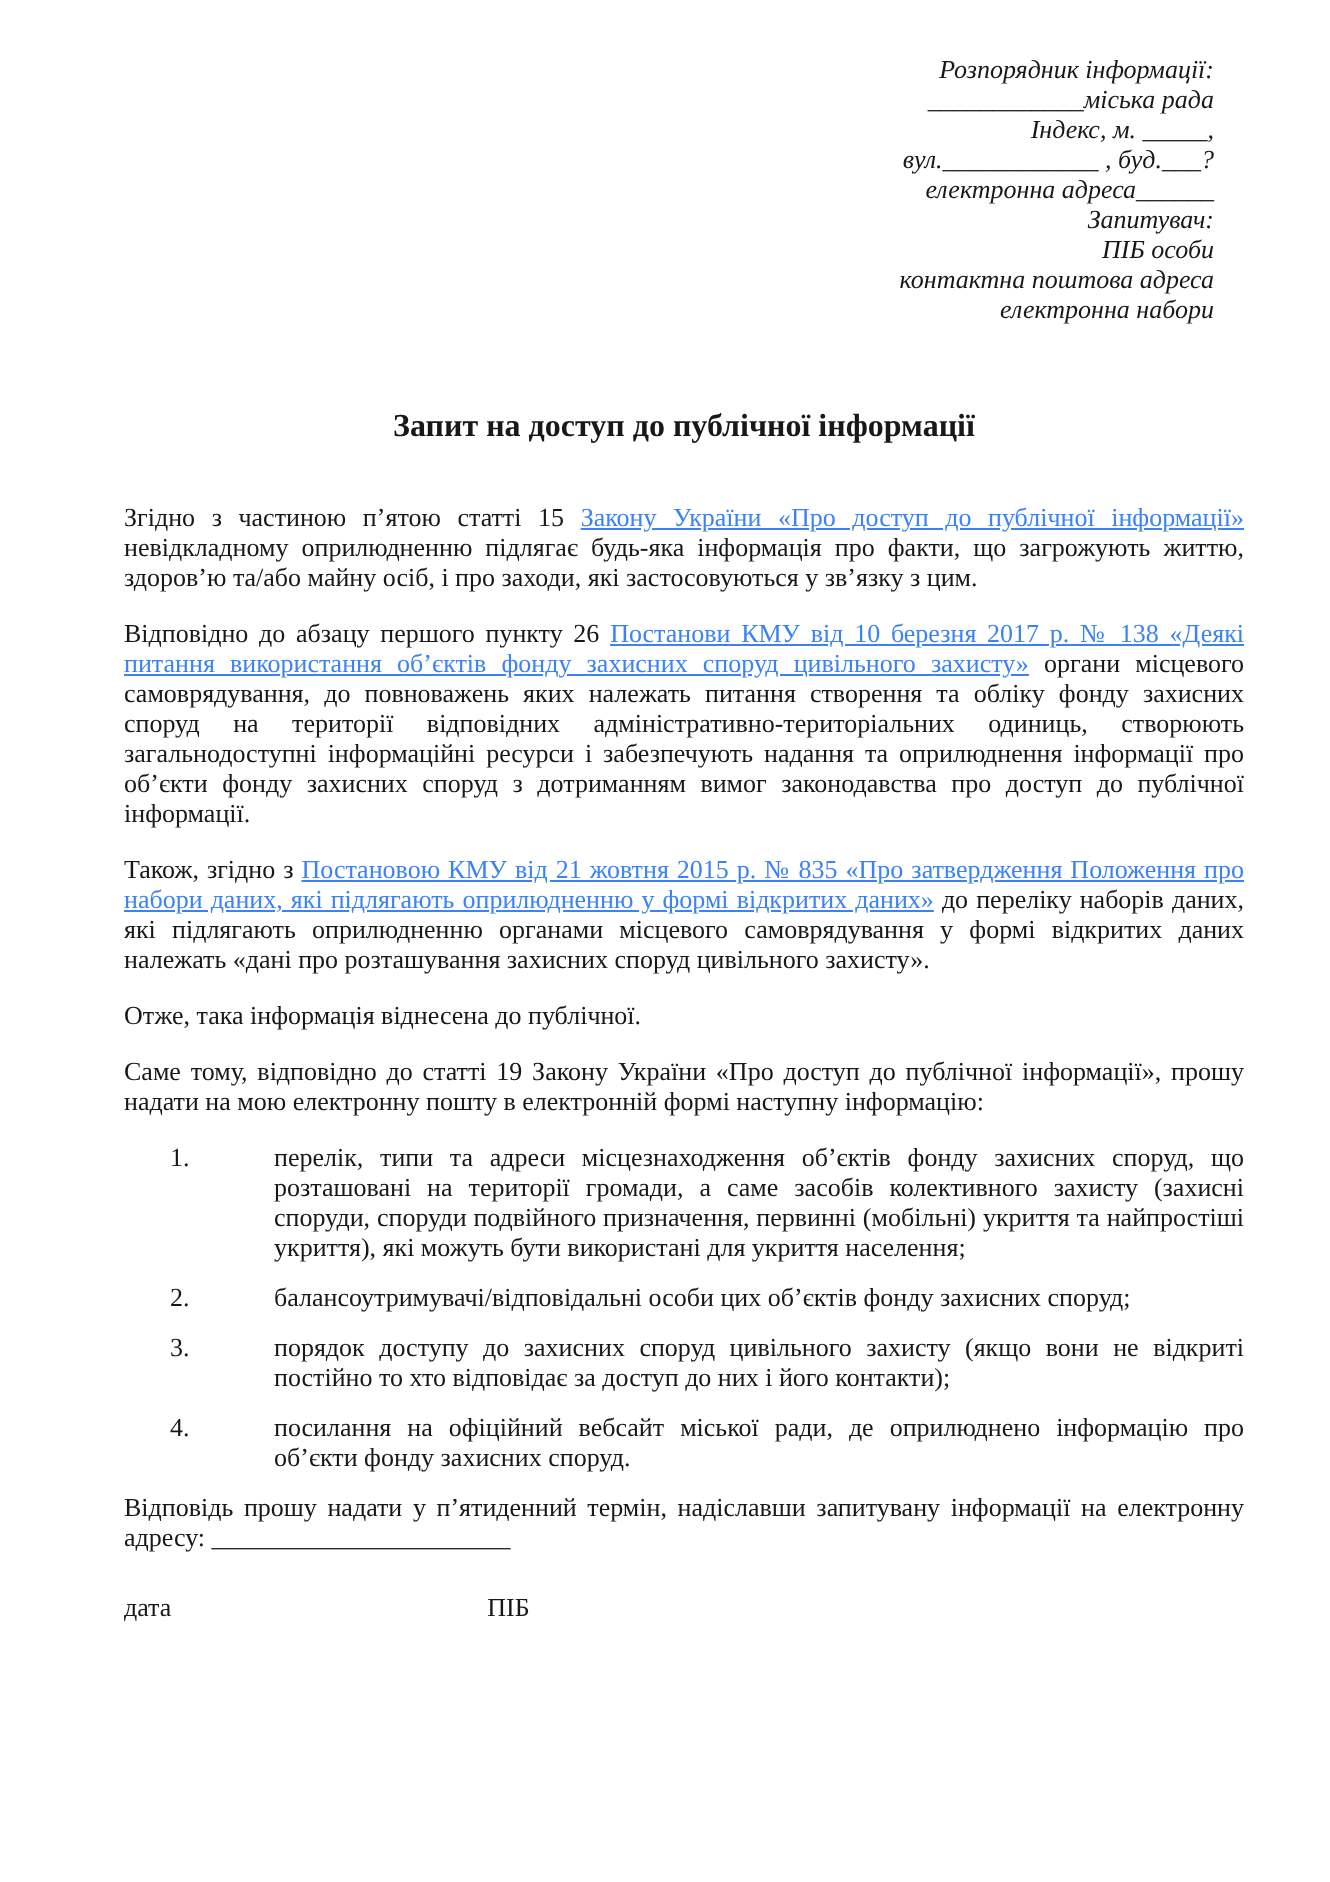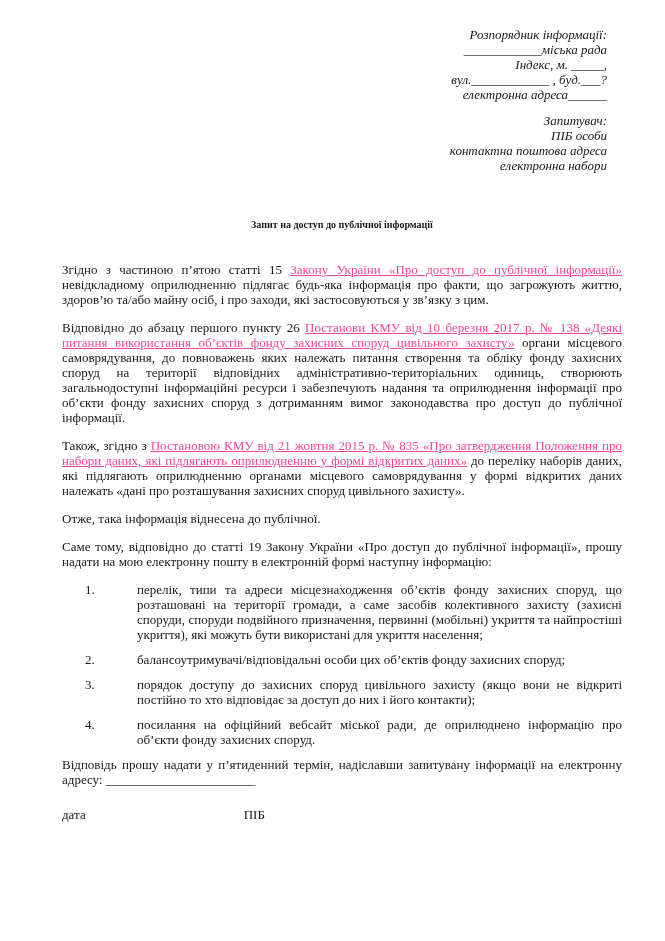--- a/index.html
+++ b/index.html
@@ -14,34 +14,34 @@
     line-height: 15px;
     color: #181818;
     overflow: hidden;
   }
   .letterhead {
     text-align: right;
     font-style: italic;
     padding-right: 15px;
   }
   .letterhead .lh-line { line-height: 15px; white-space: pre; }
-  .requester { margin-top: 11px; }
+  .requester { }
   .doc-title {
     margin: 44px 0 30px 0;
-    font-size: 10px;
+    font-size: 16px;
     font-weight: 700;
     text-align: center;
     line-height: 15px;
   }
   p.para {
     margin: 0 0 13px 0;
     text-align: justify;
   }
   a.doclink {
-    color: #ec4899;
+    color: #3b82f6;
     text-decoration: underline;
     cursor: pointer;
   }
   .num-list { margin: 0 0 0 23px; }
   .li { display: flex; margin: 0 0 10px 0; }
   .li .num { flex: 0 0 25px; width: 25px; }
   .li .li-text { flex: 1; text-align: justify; margin-left: 27px; }
   p.closing { margin: 2px 0 0 0; text-align: justify; }
   .sig-row { display: flex; margin-top: 20px; }
   .sig-name { margin-left: 158px; }

